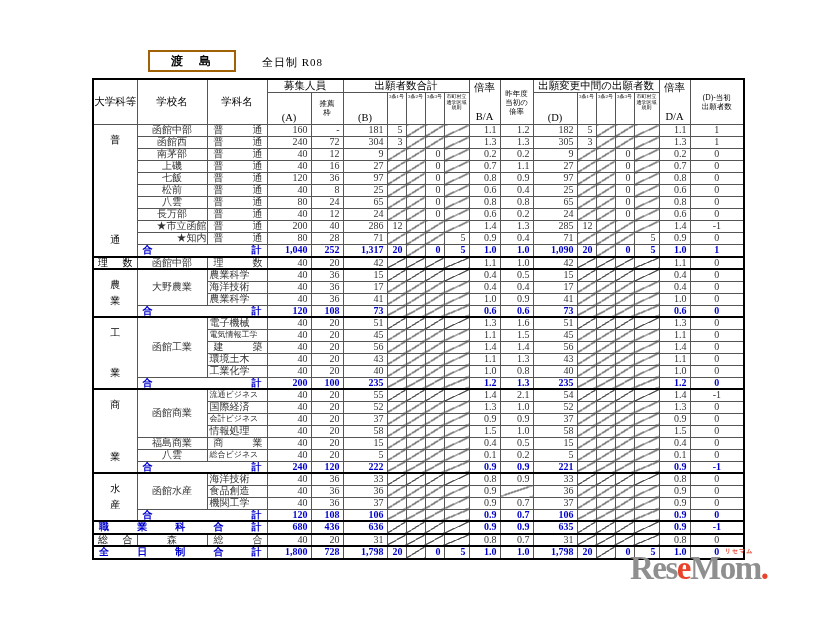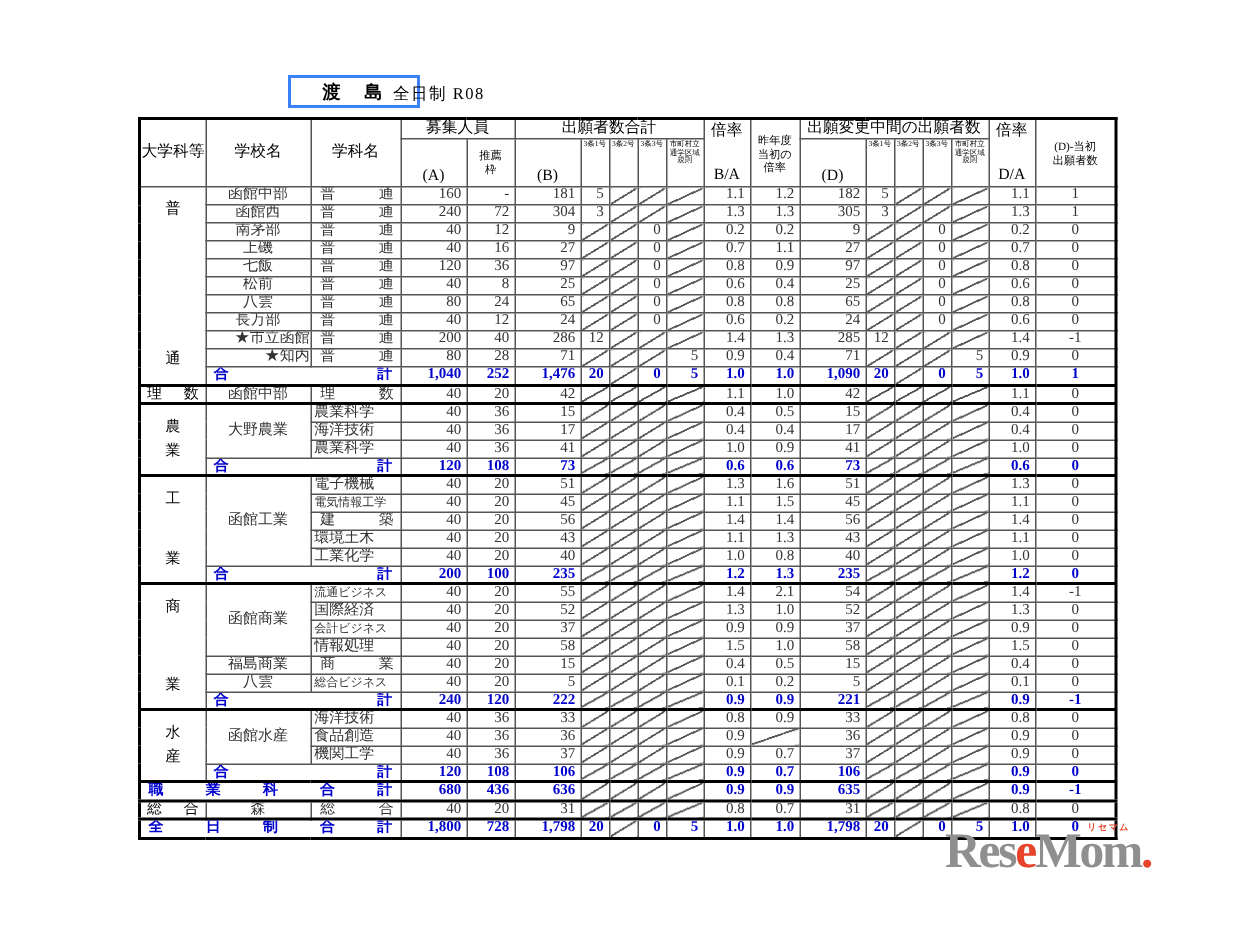--- a/index.html
+++ b/index.html
@@ -1,20 +1,20 @@
 <!DOCTYPE html>
 <html><head>
 <meta charset="utf-8">
 <style>
   html,body{margin:0;padding:0;}
   body{width:826px;height:620px;background:#fff;position:relative;overflow:hidden;
        font-family:"Liberation Serif","DejaVu Serif",serif;color:#333;}
   .region-box{position:absolute;left:148px;top:50px;width:84px;height:18px;
-       border:2px solid #3b82f6;display:flex;align-items:center;justify-content:center;
-       font-weight:bold;font-size:12px;color:#000;letter-spacing:2px;margin-left:44px;}
+       border:2px solid #a16207;display:flex;align-items:center;justify-content:center;
+       font-weight:bold;font-size:12px;color:#000;letter-spacing:2px;}
   .system-label{position:absolute;left:262px;top:55px;font-size:11px;color:#000;letter-spacing:1px;}
   table.main{position:absolute;left:92px;top:78px;border-collapse:collapse;table-layout:fixed;
        width:652px;border:2px solid #000;}
   th,td{border:1px solid #555;padding:0;margin:0;overflow:hidden;font-weight:normal;
        line-height:1.05;vertical-align:middle;}
   thead th{color:#000;font-size:10.5px;text-align:center;}
   thead tr.r1{height:13px;}
   thead tr.r2{height:31px;}
   thead th.bottom{vertical-align:bottom;padding-bottom:1px;}
   thead th.tiny{font-size:5px;vertical-align:top;padding-top:1px;white-space:pre-line;line-height:1.15;}
@@ -377,21 +377,21 @@
       </tr>
       <tr class="sum">
         <td class="sumlabel" colspan="2">
           <div class="spread">
             <span>合</span>
             <span>計</span>
           </div>
         </td>
         <td class="num c0">1,040</td>
         <td class="num c1">252</td>
-        <td class="num c2">1,476</td>
+        <td class="num c2">1,317</td>
         <td class="num c3">20</td>
         <td class="num c4 diag"></td>
         <td class="num c5">0</td>
         <td class="num c6">5</td>
         <td class="num c7">1.0</td>
         <td class="num c8">1.0</td>
         <td class="num c9">1,090</td>
         <td class="num c10">20</td>
         <td class="num c11 diag"></td>
         <td class="num c12">0</td>

